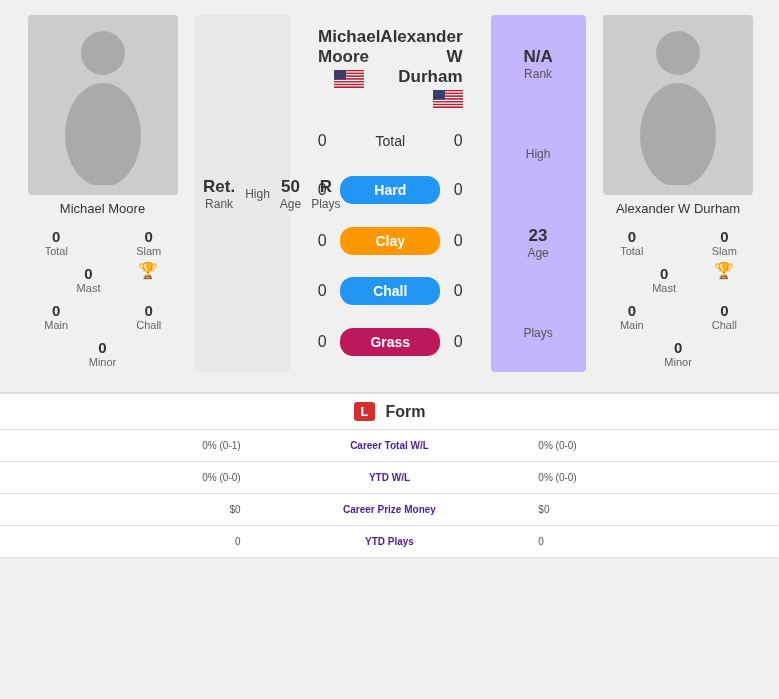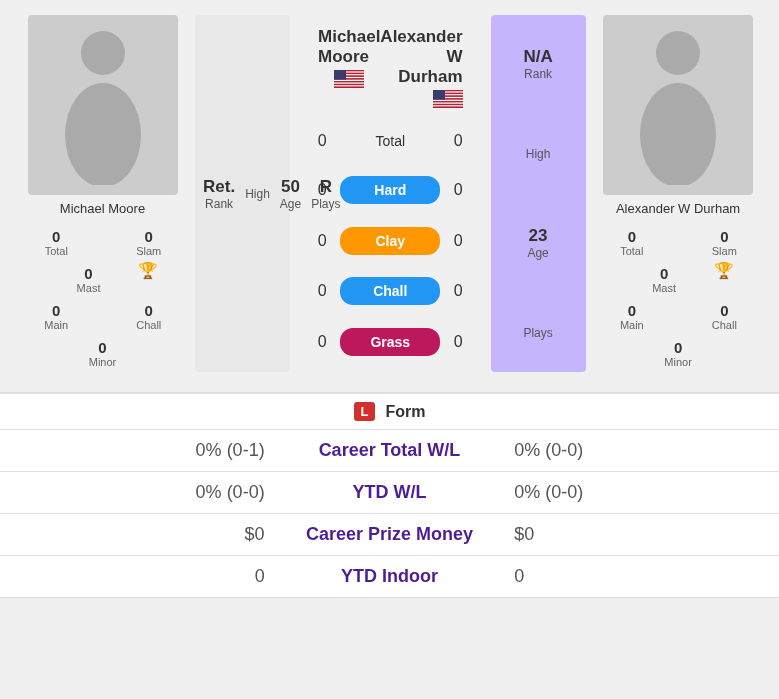--- a/index.html
+++ b/index.html
@@ -229,22 +229,22 @@
     .stats-table {
       width: 100%;
       border-collapse: collapse;
     }
 
     .stats-table tr {
       border-bottom: 1px solid #e0e0e0;
     }
 
     .stats-table td {
-      padding: 10px 8px;
-      font-size: 18px;
+      padding: 10px 32px;
+      font-size: 10px;
       color: #333;
     }
 
     .stats-table .left-val {
       text-align: right;
       width: 35%;
       color: #555;
     }
 
     .stats-table .center-label {
@@ -488,18 +488,18 @@
       <td class="center-label">YTD W/L</td>
       <td class="right-val">0% (0-0)</td>
     </tr>
     <tr>
       <td class="left-val">$0</td>
       <td class="center-label">Career Prize Money</td>
       <td class="right-val">$0</td>
     </tr>
     <tr>
       <td class="left-val">0</td>
-      <td class="center-label">YTD Indoor</td>
+      <td class="center-label">YTD Plays</td>
       <td class="right-val">0</td>
     </tr>
   </tbody>
     </table>
 </div>
 
 </body></html>

